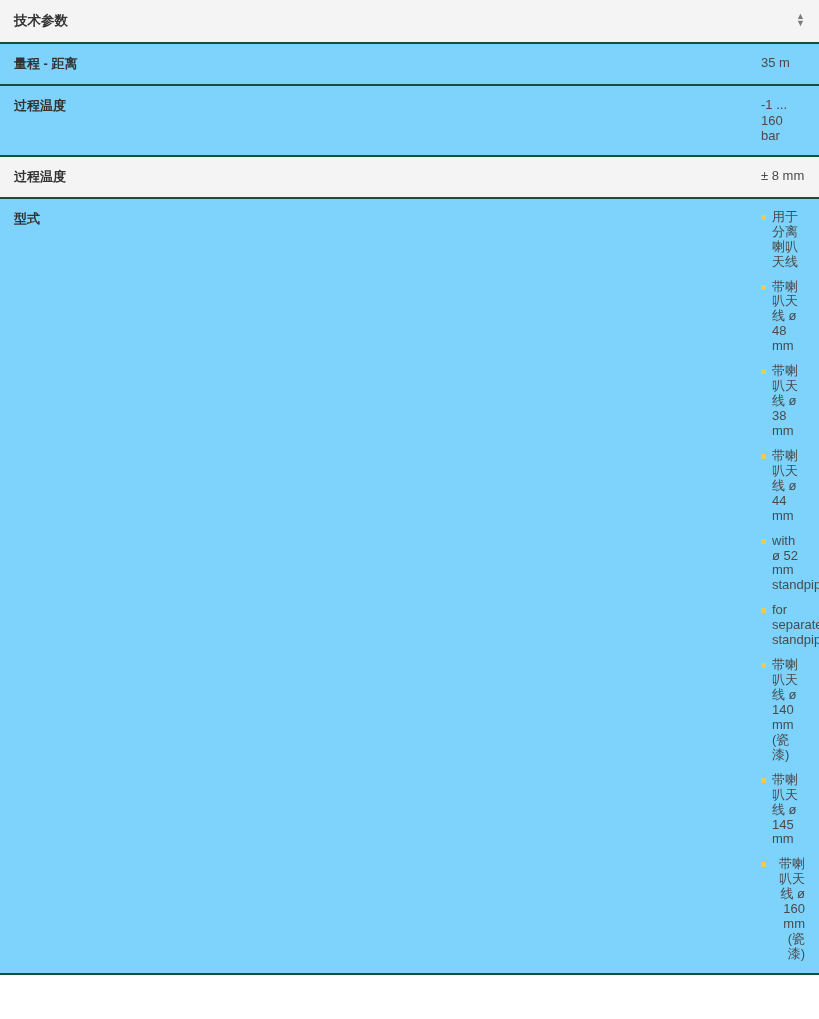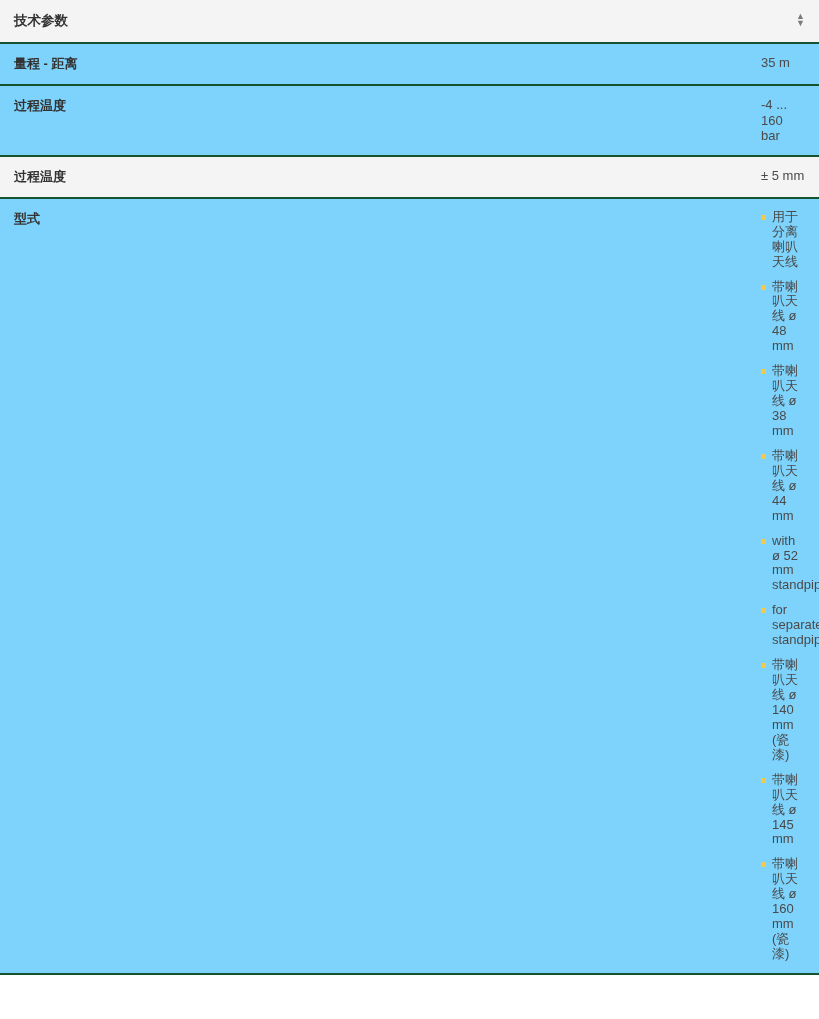--- a/index.html
+++ b/index.html
@@ -78,20 +78,21 @@
     list-style: none;
   }
   ul.bullets li {
     position: relative;
     padding-left: 11px;
     margin-bottom: 10px;
     line-height: 1.15;
   }
   ul.bullets li:last-child {
     margin-bottom: 0;
+    text-align: right;
   }
   ul.bullets li::before {
     content: "";
     position: absolute;
     left: 0;
     top: 5px;
     width: 5px;
     height: 5px;
     background: #f2c94c;
   }
@@ -116,27 +117,27 @@
   <tbody id="rows-body">
       <tr class="plain">
         <td class="label">量程 - 距离</td>
         <td class="value">
           <div class="single-value">35 m</div>
         </td>
       </tr>
       <tr class="plain">
         <td class="label">过程温度</td>
         <td class="value">
-          <div class="single-value">-4 ... 160 bar</div>
+          <div class="single-value">-1 ... 160 bar</div>
         </td>
       </tr>
       <tr class="alt">
         <td class="label">过程温度</td>
         <td class="value">
-          <div class="single-value">± 5 mm</div>
+          <div class="single-value">± 8 mm</div>
         </td>
       </tr>
       <tr class="plain">
         <td class="label">型式</td>
         <td class="value">
           <ul class="bullets">
             <li>用于分离喇叭天线</li>
             <li>带喇叭天线 ø 48 mm</li>
             <li>带喇叭天线 ø 38 mm</li>
             <li>带喇叭天线 ø 44 mm</li>

